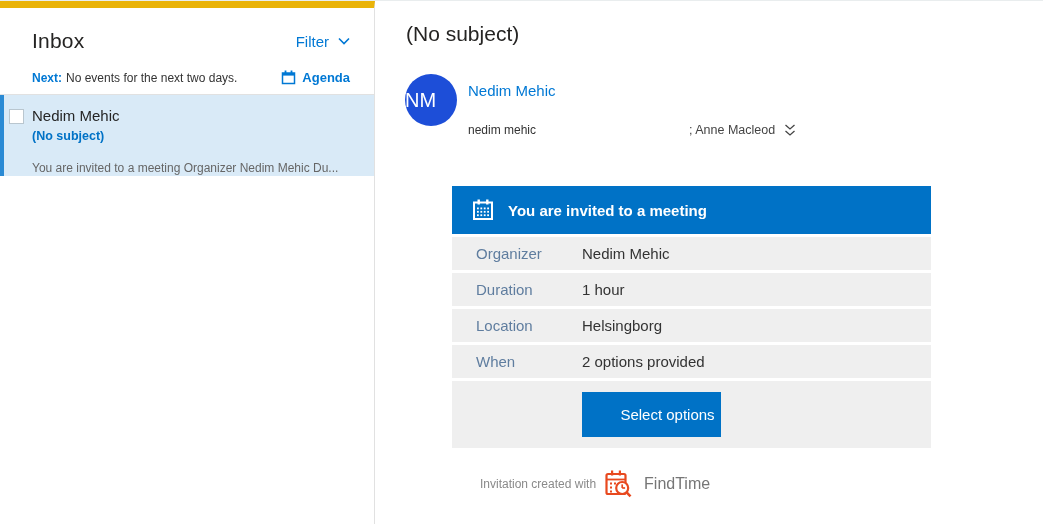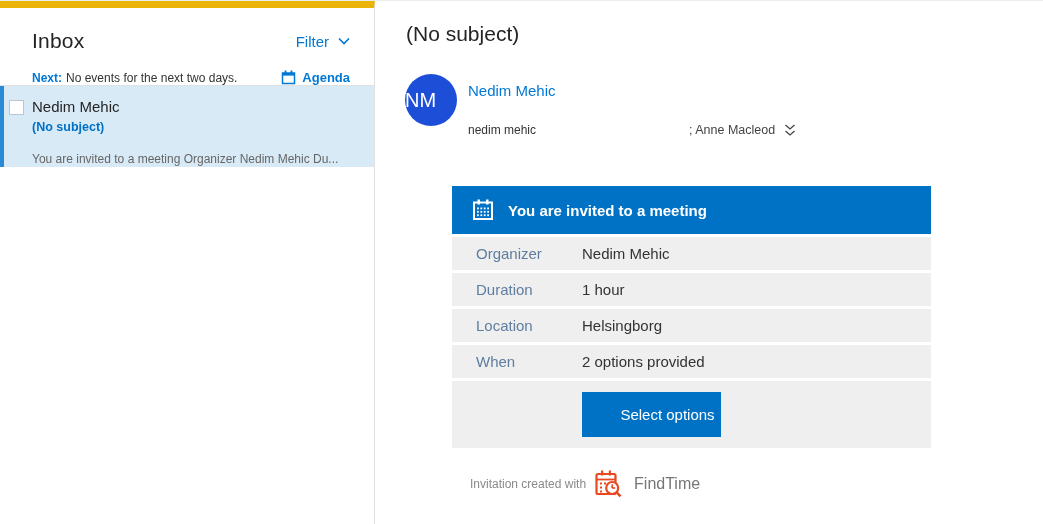--- a/index.html
+++ b/index.html
@@ -23,21 +23,21 @@
     background: #ffffff;
   }
   .pane-header { padding: 21px 24px 0 32px; }
   .pane-title-row { display: flex; align-items: center; }
   .pane-title { font-size: 21px; font-weight: 400; color: #252423; letter-spacing: 0.2px; }
   .filter-btn {
     margin-left: auto;
     display: flex; align-items: center; gap: 9px;
     color: #0078d4; font-size: 15px; cursor: pointer;
   }
-  .next-row { display: flex; align-items: center; margin-top: 17px; padding-bottom: 0; }
+  .next-row { display: flex; align-items: center; margin-top: 17px; padding-bottom: 9px; }
   .next-label { color: #0078d4; font-weight: 700; font-size: 12px; }
   .next-text { color: #333333; font-size: 12px; margin-left: 4px; }
   .agenda-btn {
     margin-left: auto;
     display: flex; align-items: center; gap: 6px;
     color: #0078d4; font-size: 13px; font-weight: 700; cursor: pointer;
   }
   .pane-header-border { border-bottom: 1px solid #e1e1e1; }
 
   .email-item {
@@ -102,21 +102,21 @@
     margin: 11px 0 0 130px;
     width: 139px; height: 45px;
     background: #0072c6; color: #ffffff;
     border: none; font-size: 15px;
     font-family: "Liberation Sans", "DejaVu Sans", sans-serif;
     cursor: pointer;
     padding-left: 32px;
   }
 
   .invite-footer {
-    position: absolute; left: 94px; top: 466px; height: 34px;
+    position: absolute; left: 104px; top: 466px; height: 34px;
     display: flex; align-items: center; gap: 8px;
   }
   .invite-footer .created-with { font-size: 12px; color: #8a8a8a; }
   .invite-footer .brand { font-size: 16px; color: #767676; margin-left: 2px; }
 
   .icon { display: inline-flex; flex: none; }
 </style>
 </head>
 <body>
 

